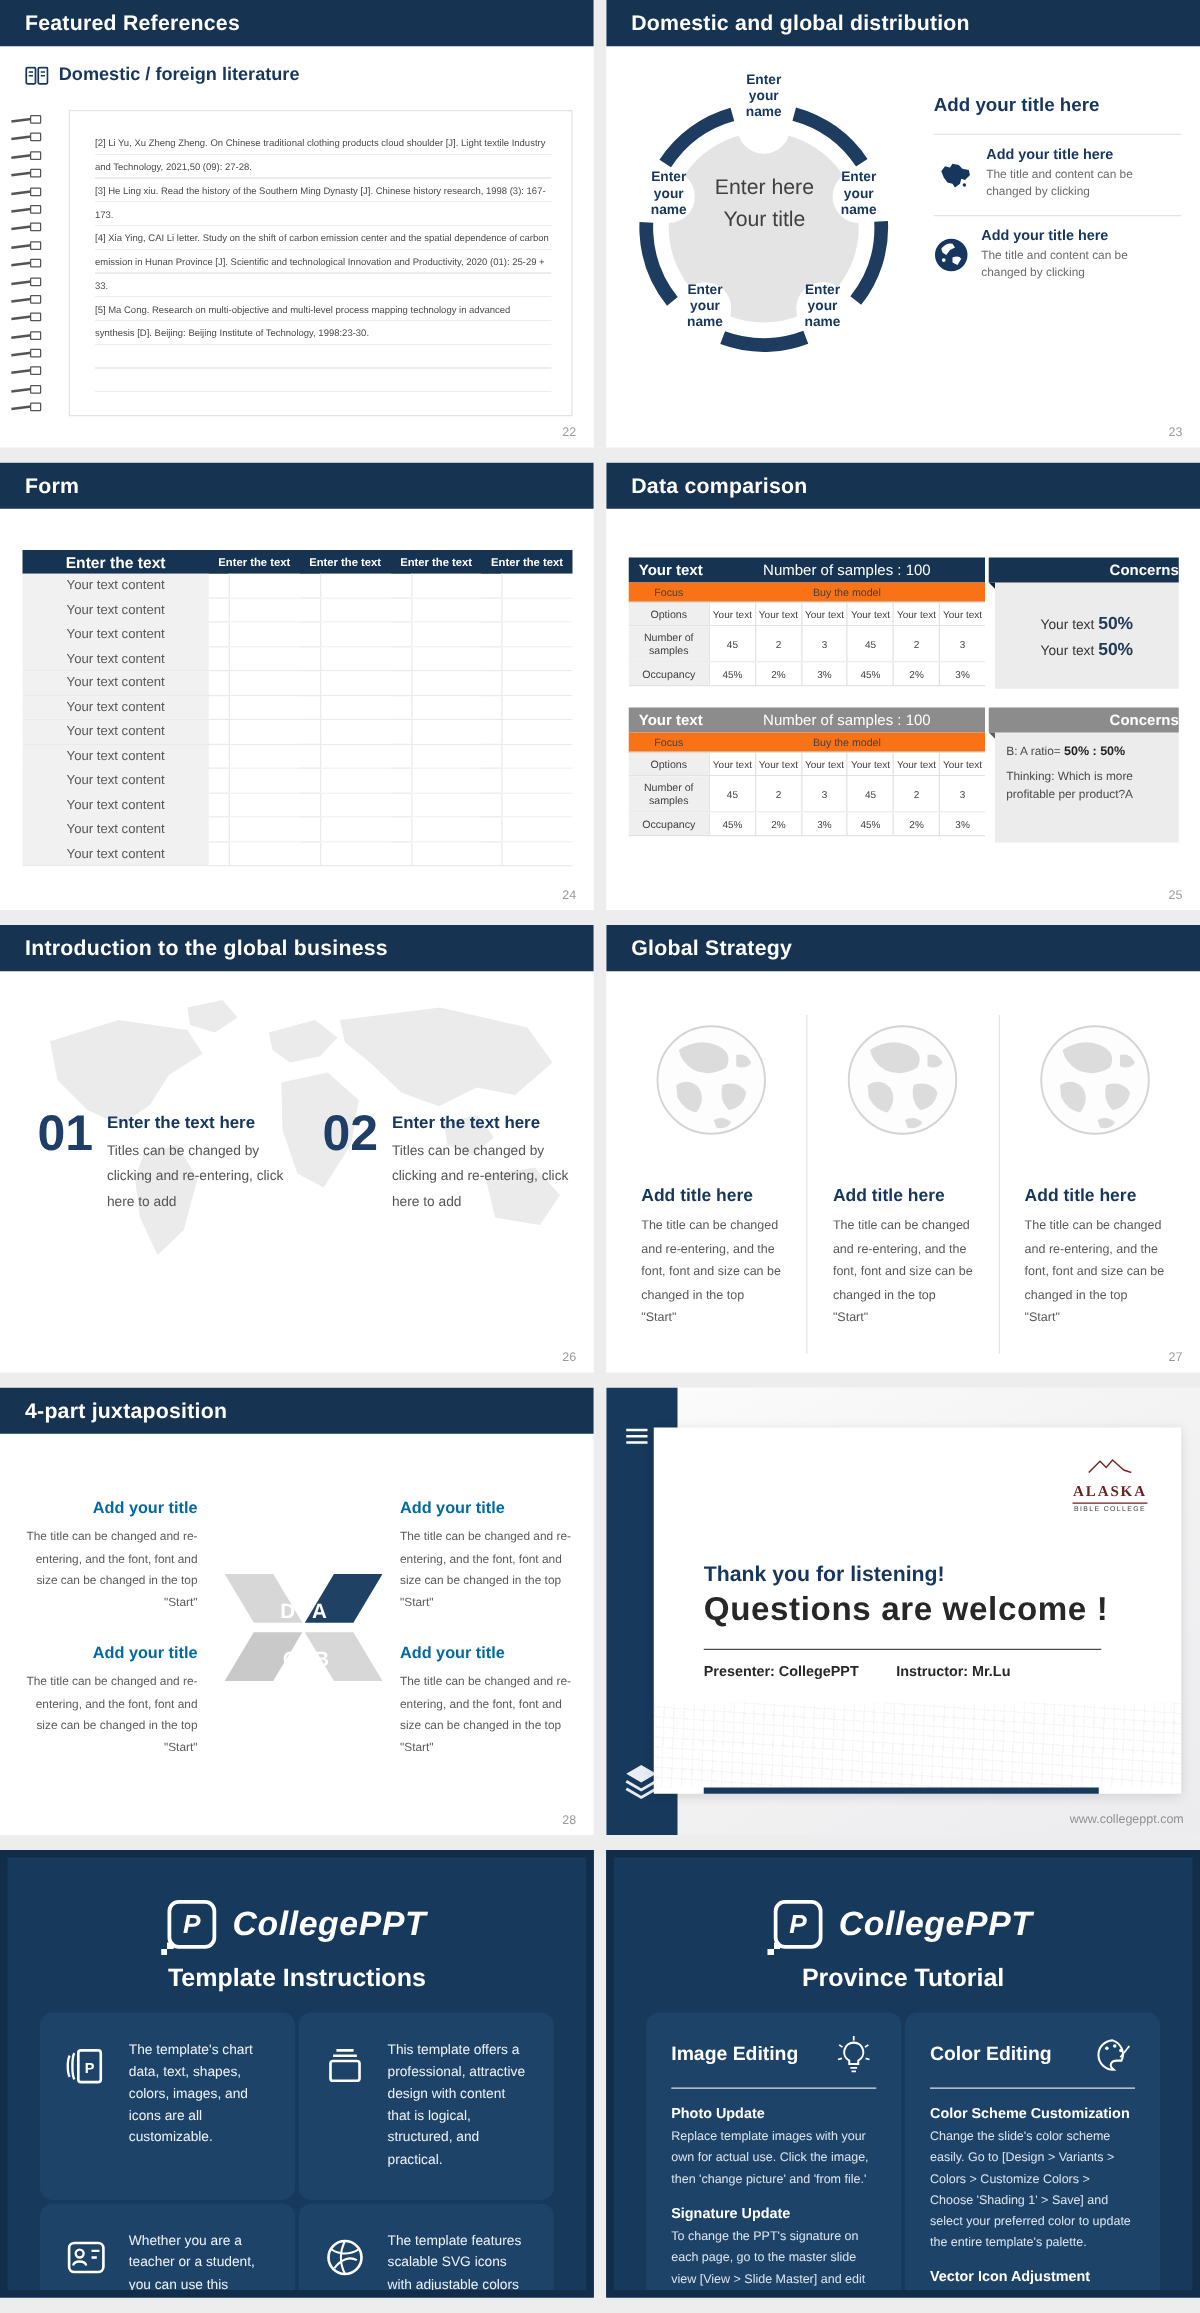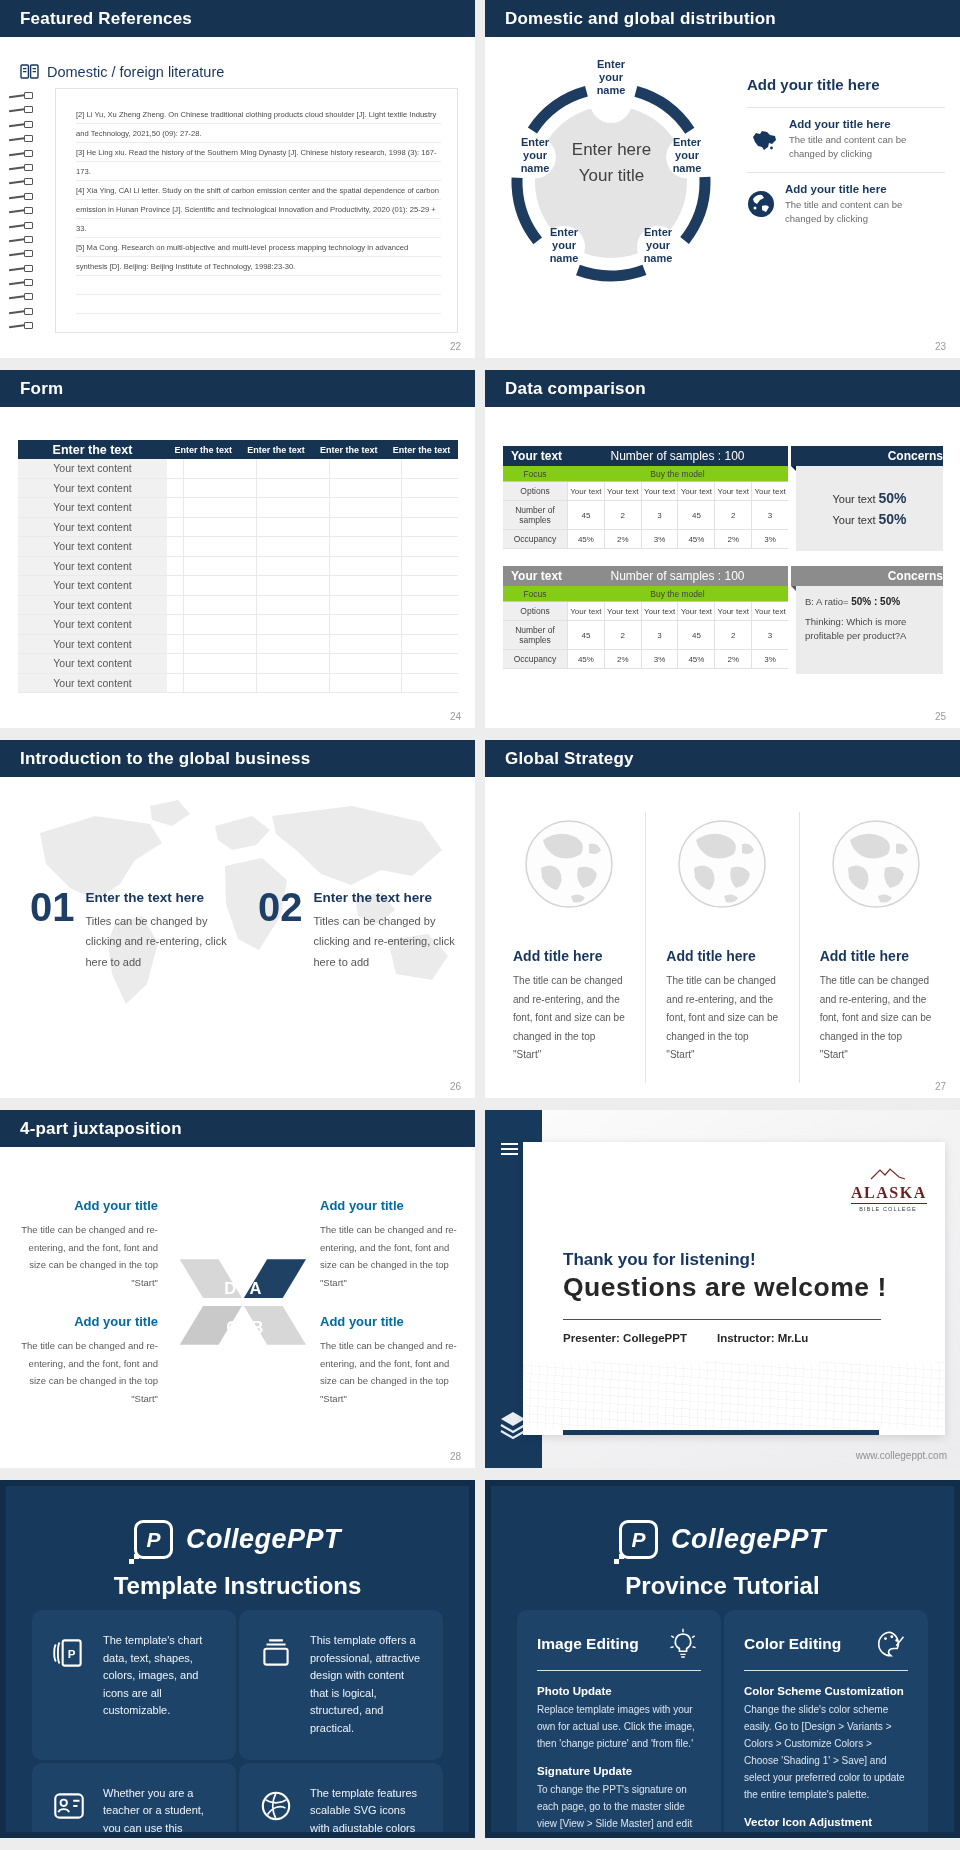--- a/index.html
+++ b/index.html
@@ -36,23 +36,23 @@
   .pagenum{
     position:absolute;
     right:14px;
     bottom:6px;
     font-size:10px;
     color:#9a9a9a;
   }
 
   
   .s22-heading{
-    position:absolute;top:64px;left:20px;
-    display:flex;gap:8px;
-    color:#17365d;font-weight:normal;font-size:14.5px;
+    position:absolute;top:52px;left:20px;
+    display:flex;align-items:center;gap:8px;
+    color:#17365d;font-weight:bold;font-size:14.5px;
   }
   .s22-card{
     position:absolute;left:55px;top:88px;width:403px;height:245px;
     background:#fff;border:1px solid #e3e3e3;
     box-sizing:border-box;
     padding:16px 16px 0 20px;
   }
   .s22-refs{
     font-size:7.6px;color:#4a4a4a;line-height:19px;
     background-image:repeating-linear-gradient(to bottom,transparent 0,transparent 18px,#ececec 18px,#ececec 19px);
@@ -109,21 +109,21 @@
   
   .comp-table{position:absolute;left:18px;width:285px;font-size:8.5px;color:#3f3f3f;}
   .ct1{top:76px;}
   .ct2{top:196px;}
   .comp-hrow{display:grid;grid-template-columns:64px 1fr;color:#fff;font-weight:bold;
     font-size:12px;height:20px;align-items:center;}
   .ct1 .comp-hrow{background:#163351;}
   .ct2 .comp-hrow{background:#8c8c8c;}
   .comp-hrow .hc1{text-align:left;padding-left:8px;}
   .comp-hrow .hc2{text-align:center;font-weight:normal;}
-  .comp-focus{display:grid;grid-template-columns:64px 1fr;background:#84cc16;height:15px;
+  .comp-focus{display:grid;grid-template-columns:64px 1fr;background:#f97316;height:15px;
     align-items:center;text-align:center;font-size:8.5px;border-bottom:1px solid #c6c6c6;}
   .comp-row{display:grid;grid-template-columns:64px repeat(6,1fr);border-bottom:1px solid #e2e2e2;}
   .comp-label{background:#efefef;display:flex;align-items:center;justify-content:center;
     text-align:center;padding:4px 2px;font-size:8.5px;}
   .comp-cell{background:#fff;border-left:1px solid #e2e2e2;display:flex;align-items:center;
     justify-content:center;text-align:center;padding:4px 1px;font-size:8px;}
   .concern{position:absolute;left:311px;width:147px;}
   .cn1{top:76px;}
   .cn2{top:196px;}
   .concern-h{position:relative;height:20px;color:#fff;font-weight:bold;font-size:12px;
@@ -173,21 +173,21 @@
 
   
   .s29{background:linear-gradient(150deg,#fcfcfc 0%,#f3f3f4 45%,#ececee 100%);}
   .s29-side{position:absolute;left:0;top:0;width:57px;height:100%;background:#17395c;}
   .s29-burger{position:absolute;left:16px;top:33px;width:17px;}
   .s29-burger span{display:block;height:2px;background:#fff;margin-bottom:3px;}
   .s29-stack{position:absolute;left:13px;bottom:26px;}
   .s29-card{position:absolute;left:38px;top:32px;width:422px;height:293px;background:#fff;
     box-shadow:0 2px 9px rgba(0,0,0,.13);}
   .s29-logo{position:absolute;right:20px;top:24px;width:74px;text-align:center;}
-  .s29-logo .lg-name{font-family:"Liberation Serif",serif;font-weight:bold;font-size:16px;
+  .s29-logo .lg-name{font-family:"Liberation Serif",serif;font-weight:bold;font-size:12px;
     letter-spacing:1.5px;color:#6d1f1f;border-bottom:1px solid #6d1f1f;display:inline-block;padding-bottom:1px;}
   .s29-logo .lg-sub{font-size:5.5px;letter-spacing:1.1px;color:#3a3a3a;margin-top:2px;}
   .s29-t1{position:absolute;left:40px;top:108px;font-size:17px;font-weight:bold;color:#17365d;}
   .s29-t2{position:absolute;left:40px;top:130px;font-size:26.5px;font-weight:bold;color:#272727;
     letter-spacing:.5px;}
   .s29-hr{position:absolute;left:40px;top:177px;width:318px;border-top:1.3px solid #4d4d4d;}
   .s29-pres{position:absolute;left:40px;top:190px;font-size:11.5px;font-weight:bold;color:#272727;
     display:flex;gap:30px;}
   .s29-waves{position:absolute;left:0;right:0;bottom:5px;height:68px;opacity:.5;
     background:
@@ -198,21 +198,21 @@
 
   
   .dark{background:#17395c;border:6px solid #122d4a;box-sizing:border-box;}
   .brand{margin-top:34px;display:flex;justify-content:center;align-items:center;gap:13px;}
   .p-badge{width:33px;height:33px;border:3.5px solid #fff;border-radius:9px;position:relative;
     color:#fff;font-weight:bold;font-style:italic;font-size:21px;
     display:flex;align-items:center;justify-content:center;}
   .p-badge::after{content:'';position:absolute;left:-8px;bottom:-8px;width:10px;height:10px;
     background:conic-gradient(#fff 0 25%,transparent 0 50%,#fff 0 75%,transparent 0);}
   .brand-name{font-size:27px;font-weight:bold;font-style:italic;color:#fff;letter-spacing:.5px;}
-  .dark-title{text-align:center;color:#fff;font-size:24px;font-weight:bold;margin-top:13px;}
+  .dark-title{text-align:center;color:#fff;font-size:20px;font-weight:bold;margin-top:13px;}
   .inst-grid{position:absolute;left:26px;right:26px;top:124px;bottom:20px;
     display:grid;grid-template-columns:1fr 1fr;grid-template-rows:1fr 1fr;gap:3px;}
   .inst-card{background:#1e4368;border-radius:10px;padding:22px 18px;display:flex;gap:15px;
     align-items:flex-start;}
   .inst-card p{margin:0;font-size:11px;line-height:1.6;color:#eef3f8;}
   .inst-card svg{flex:none;margin-top:2px;}
   .tut-grid{position:absolute;left:26px;right:26px;top:124px;bottom:20px;
     display:grid;grid-template-columns:1fr 1fr;gap:3px;}
   .tut-card{background:#1e4368;border-radius:10px;padding:16px 20px;}
   .tut-head{display:flex;justify-content:space-between;align-items:center;}

